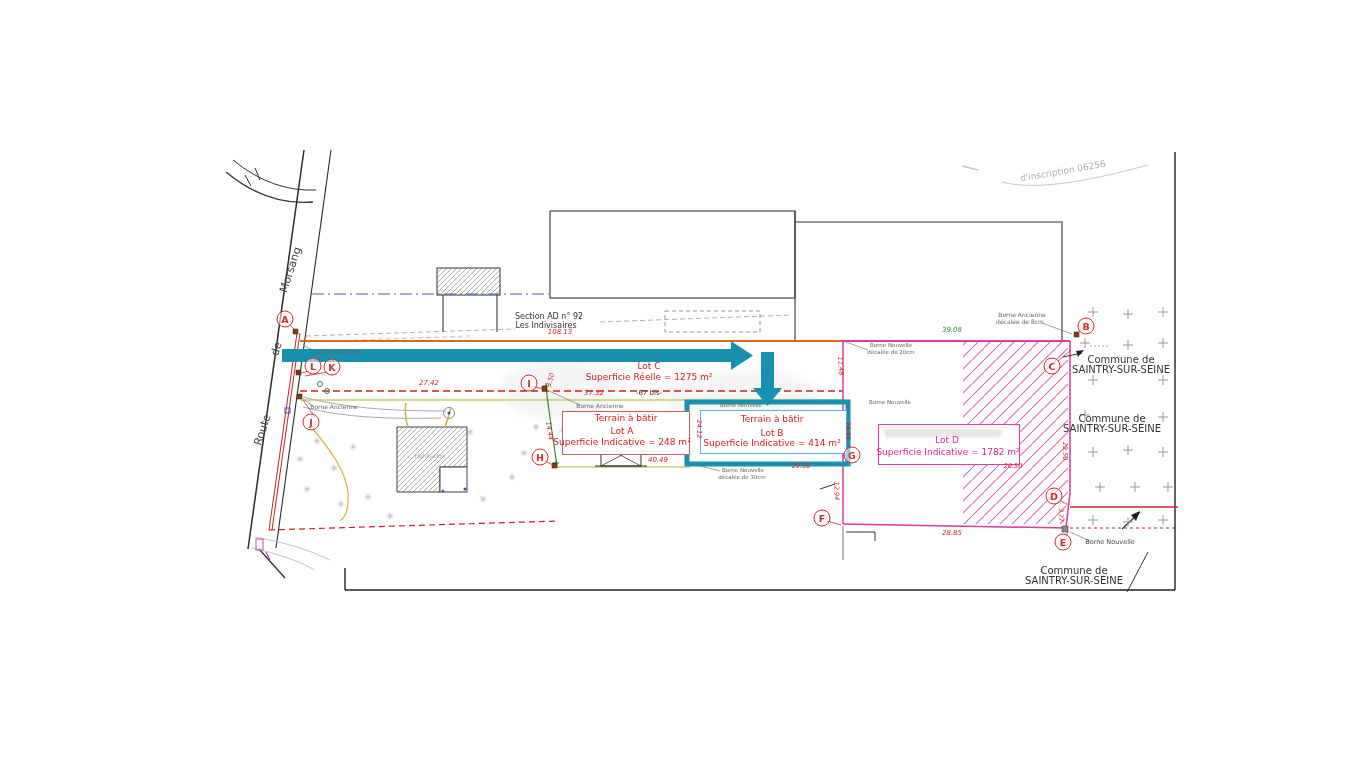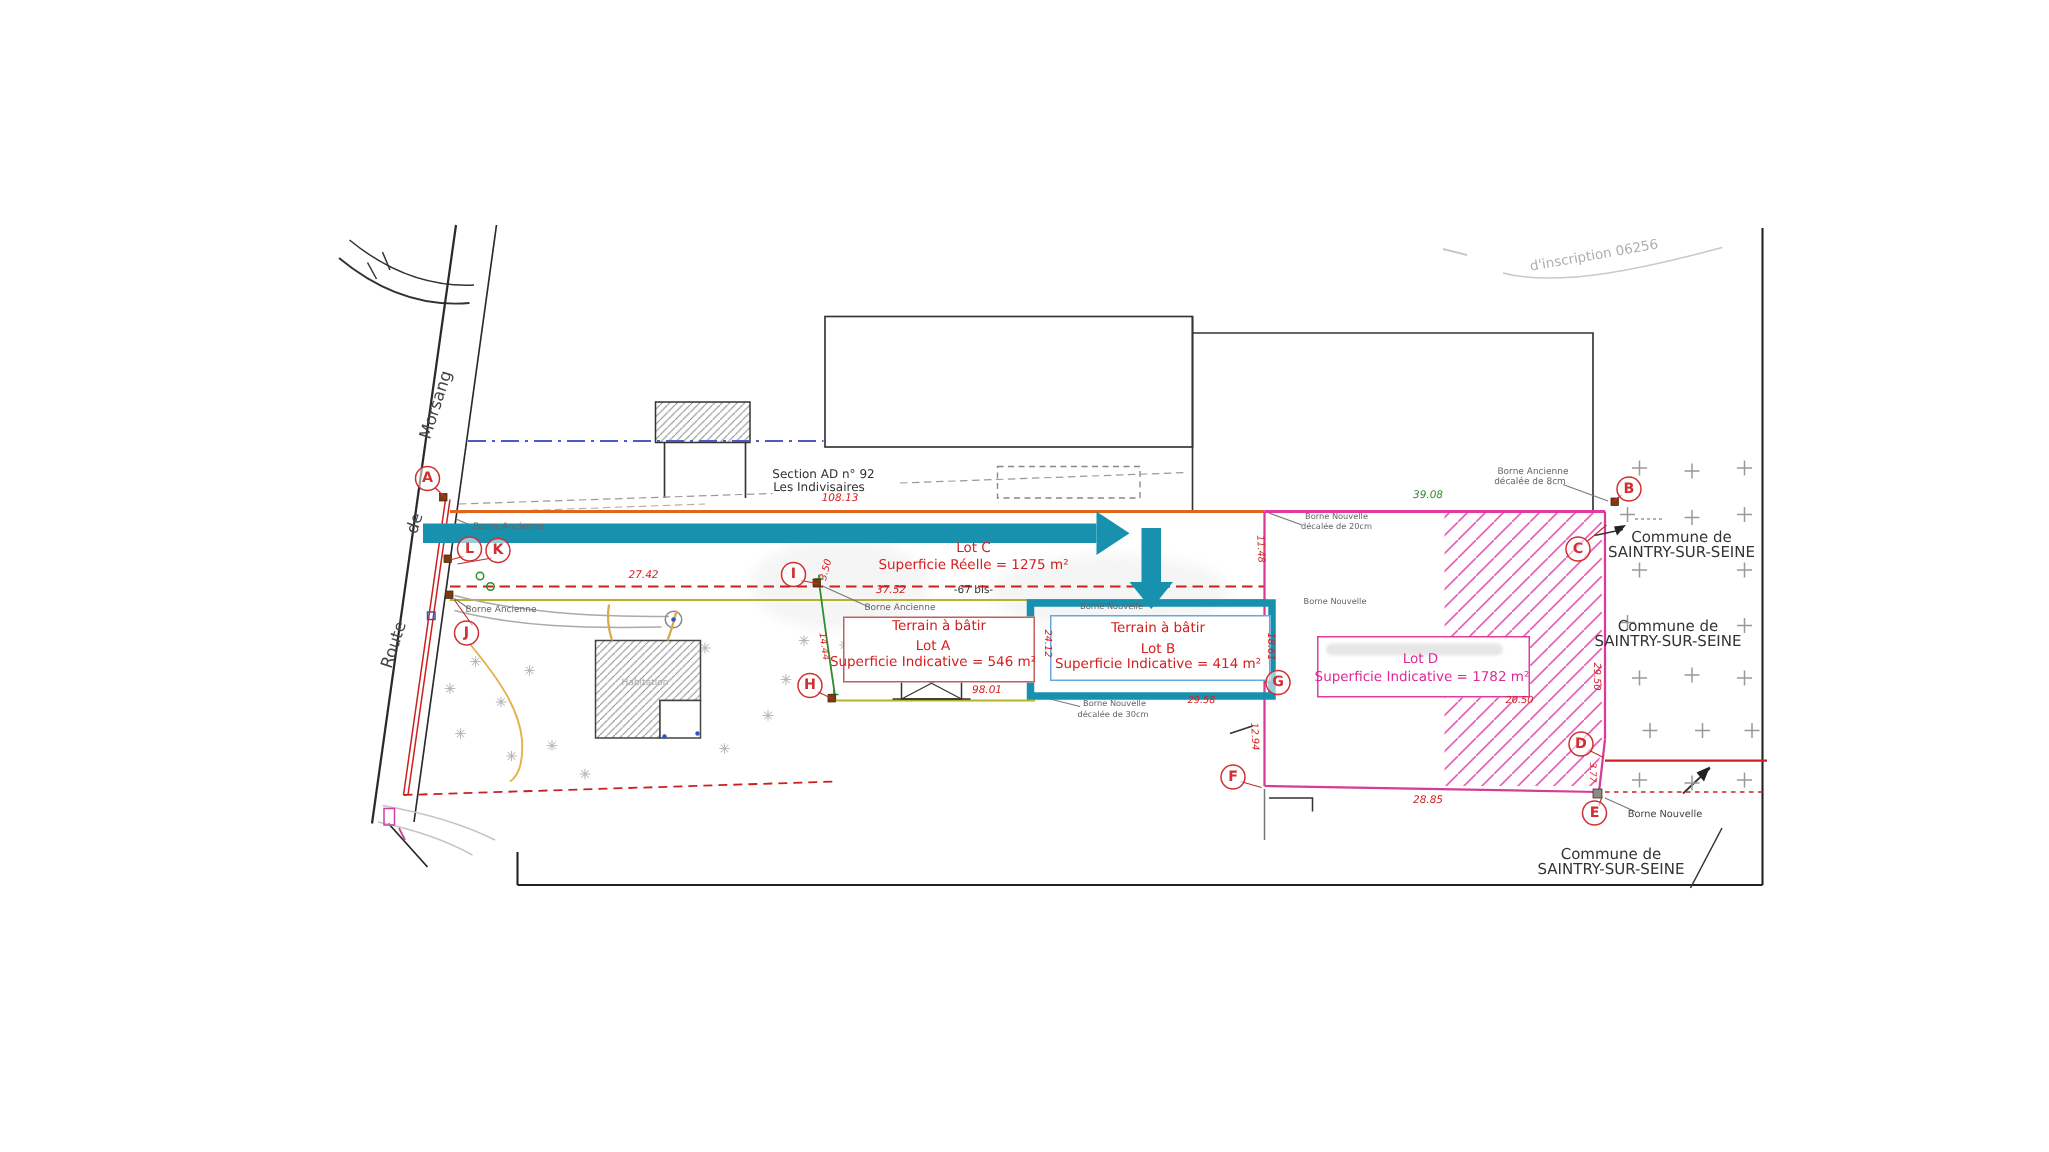--- a/index.html
+++ b/index.html
@@ -254,35 +254,35 @@
 
   <span class="lbl f11" style="left:263px;top:430px;transform:translate(-50%,-50%) rotate(-72deg);color:#444">Route</span>
   <span class="lbl f11" style="left:277px;top:349px;transform:translate(-50%,-50%) rotate(-72deg);color:#444">de</span>
   <span class="lbl f11" style="left:291px;top:270px;transform:translate(-50%,-50%) rotate(-72deg);color:#444">Morsang</span>
 
   <span class="lbl red f9" style="left:649px;top:367px">Lot C</span>
   <span class="lbl red f9" style="left:649px;top:378px">Superficie Réelle = 1275 m²</span>
 
   <span class="lbl red f9" style="left:626px;top:419px">Terrain à bâtir</span>
   <span class="lbl red f9" style="left:622px;top:432px">Lot A</span>
-  <span class="lbl red f9" style="left:622px;top:443px">Superficie Indicative = 546 m²</span>
+  <span class="lbl red f9" style="left:622px;top:443px">Superficie Indicative = 248 m²</span>
 
   <span class="lbl red f9" style="left:772px;top:420px">Terrain à bâtir</span>
   <span class="lbl red f9" style="left:772px;top:434px">Lot B</span>
   <span class="lbl red f9" style="left:772px;top:444px">Superficie Indicative = 414 m²</span>
 
   <span class="lbl pink f9" style="left:947px;top:441px">Lot D</span>
   <span class="lbl pink f9" style="left:948px;top:453px">Superficie Indicative = 1782 m²</span>
 
   <span class="lbl red it f7" style="left:429px;top:384px">27.42</span>
   <span class="lbl red it f7" style="left:594px;top:394px">37.52</span>
   <span class="lbl f7" style="left:649px;top:394px">-67 bis-</span>
   <span class="lbl red it f65" style="left:551px;top:380px;transform:translate(-50%,-50%) rotate(-75deg)">3.50</span>
   <span class="lbl red it f65" style="left:549px;top:431px;transform:translate(-50%,-50%) rotate(82deg)">14.44</span>
-  <span class="lbl red it f7" style="left:658px;top:461px">98.01</span>
+  <span class="lbl red it f7" style="left:658px;top:461px">40.49</span>
   <span class="lbl red it f65" style="left:801px;top:467px">29.58</span>
   <span class="lbl red it f65" style="left:698px;top:429px;transform:translate(-50%,-50%) rotate(90deg)">24.12</span>
   <span class="lbl red it f65" style="left:847px;top:431px;transform:translate(-50%,-50%) rotate(90deg)">18.61</span>
   <span class="lbl red it f65" style="left:840px;top:366px;transform:translate(-50%,-50%) rotate(87deg)">11.48</span>
   <span class="lbl grn it f7" style="left:952px;top:331px">39.08</span>
   <span class="lbl red it f65" style="left:836px;top:491px;transform:translate(-50%,-50%) rotate(88deg)">12.94</span>
   <span class="lbl red it f7" style="left:952px;top:534px">28.85</span>
   <span class="lbl red it f65" style="left:1013px;top:467px">20.50</span>
   <span class="lbl red it f65" style="left:1064px;top:451px;transform:translate(-50%,-50%) rotate(90deg)">29.50</span>
   <span class="lbl red it f6" style="left:1061px;top:515px;transform:translate(-50%,-50%) rotate(90deg)">3.77</span>

